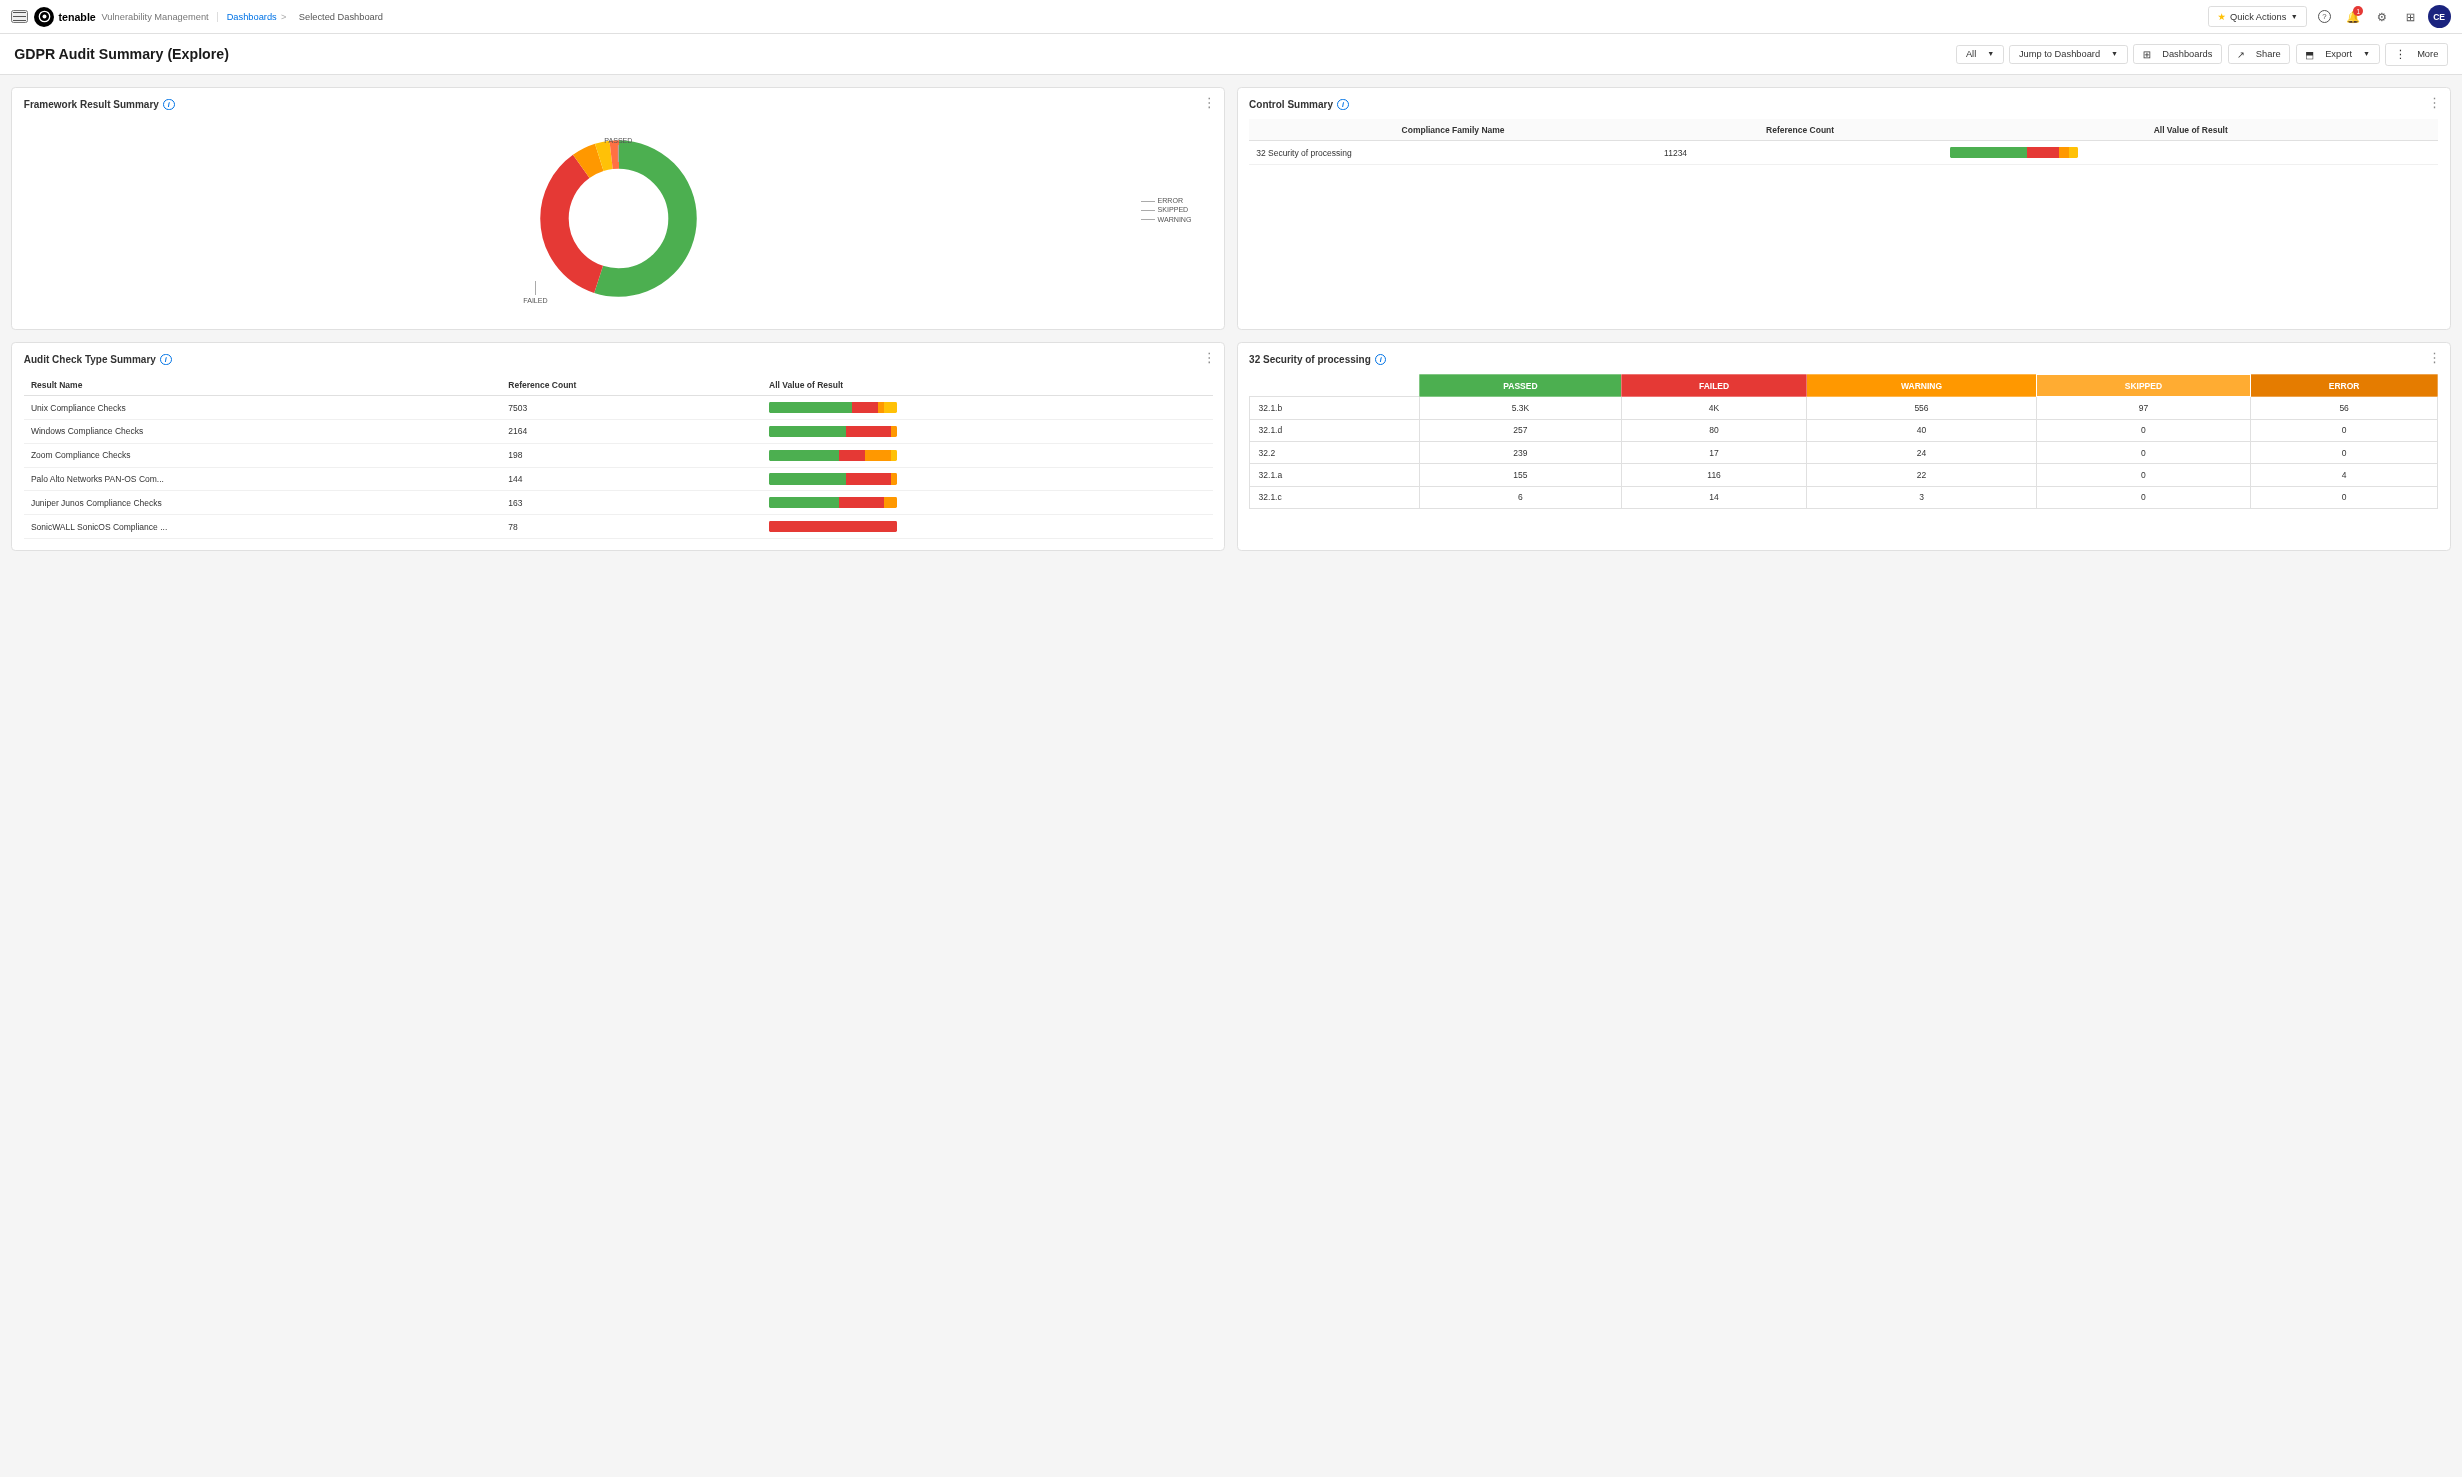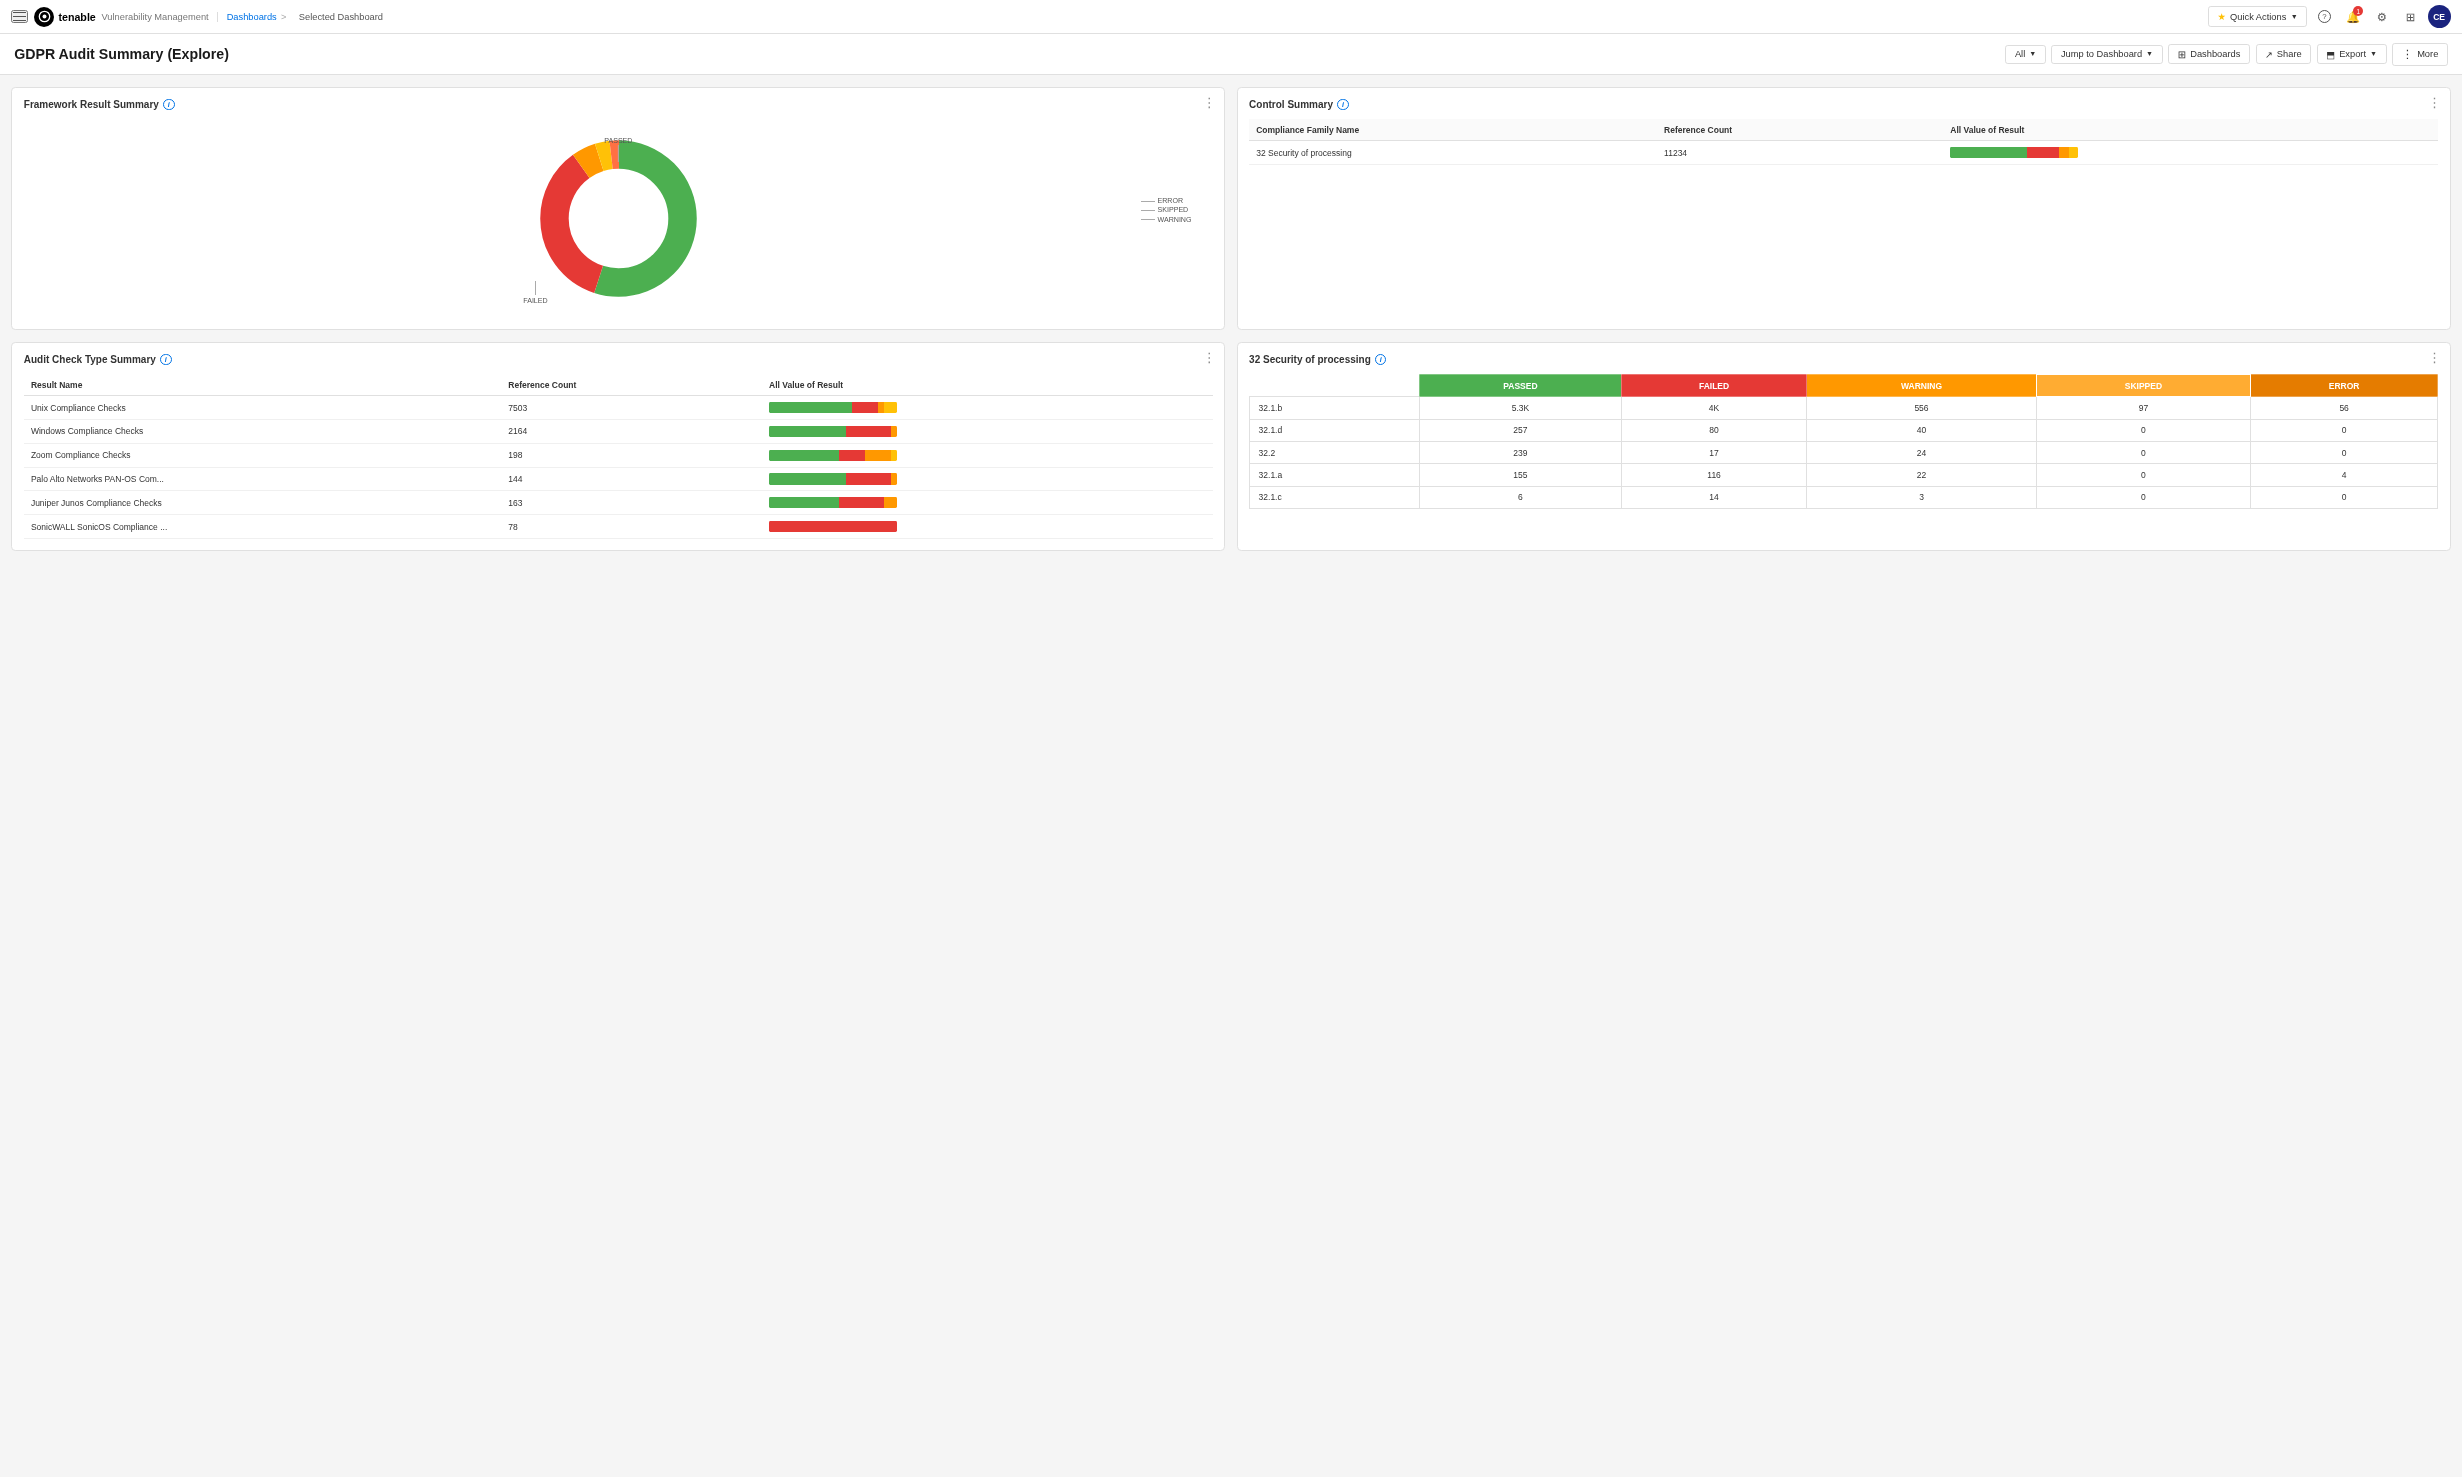--- a/index.html
+++ b/index.html
@@ -48,21 +48,21 @@
     
     .page-header {
       background: #fff;
       padding: 8.5px 14.2px;
       border-bottom: 0.7px solid #e0e0e0;
       display: flex; align-items: center; justify-content: space-between;
     }
     .page-title { font-size: 14.2px; font-weight: 600; color: #1a1a1a; }
     .page-actions { display: flex; align-items: center; gap: 5.7px; }
     .action-btn {
-      display: flex; align-items: center; gap: 4px;
+      display: flex; align-items: center; gap: 11px;
       border: 0.7px solid #ddd; border-radius: 2.8px; padding: 3.6px 8.5px;
       background: #fff; cursor: pointer; font-size: 9.3px; color: #333;
     }
 
     
     .main { padding: 11.4px; display: grid; grid-template-columns: 1fr 1fr; gap: 11.4px; }
 
     .card {
       background: #fff; border: 0.7px solid #e0e0e0; border-radius: 4.3px;
       padding: 11.4px; position: relative;
@@ -84,21 +84,21 @@
     
     .donut-container {
       display: flex; justify-content: center; align-items: center;
       height: 199px; position: relative;
     }
     .donut-svg { overflow: visible; }
 
     
     .data-table { width: 100%; border-collapse: collapse; font-size: 8.5px; }
     .data-table th {
-      text-align: left; padding: 5.7px 7.1px;
+      text-align: center; padding: 5.7px 7.1px;
       border-bottom: 1.4px solid #e0e0e0; font-weight: 600; color: #333;
       background: #fafafa;
     }
     .data-table td {
       padding: 5.7px 7.1px; border-bottom: 0.7px solid #f0f0f0; color: #333;
     }
 
     
     .bar-container { height: 11.4px; border-radius: 1.4px; overflow: hidden; display: flex; }
     .bar-segment { height: 100%; }

